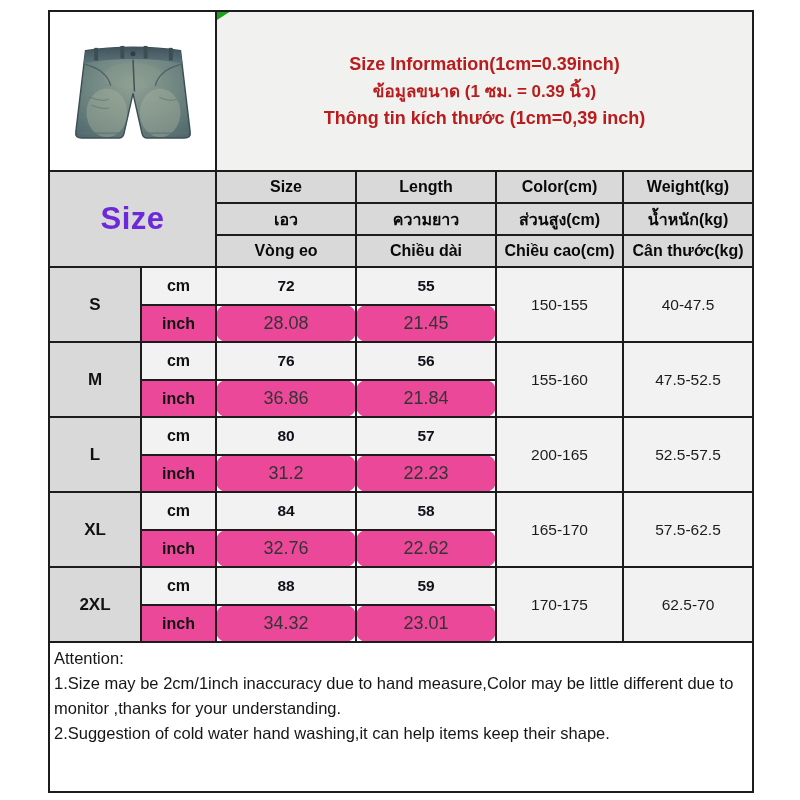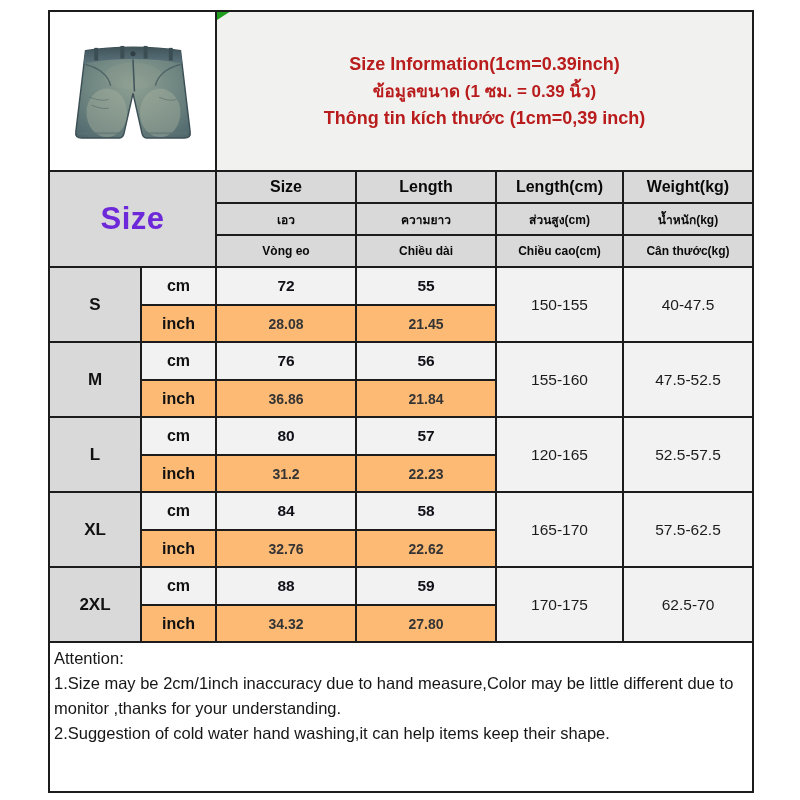--- a/index.html
+++ b/index.html
@@ -31,35 +31,35 @@
   .title-stack{line-height:27px;font-weight:bold;font-size:18px;color:#b91c1c;}
   .title-stack .t-th{font-size:17px;}
   .flag{
     position:absolute;left:0px;top:-1px;width:0;height:0;
     border-top:9px solid #1f9d1f;border-right:14px solid transparent;
   }
 
   
   tr.r-lang{height:32px;}
   th.hdr{background:#d9d9d9;font-size:16px;font-weight:bold;color:#090909;}
-  th.hdr-th,th.hdr-vi{font-size:12px;margin-left:24px;}
+  th.hdr-th,th.hdr-vi{font-size:16px;margin-left:24px;}
   td.cell-size-big{
     background:#d9d9d9;font-size:31px;font-weight:bold;color:#6d28d9;
     letter-spacing:0.5px;
   }
 
   
   tr.r-cm{height:38px;}
   tr.r-inch{height:37px;}
   td.cell-sizelbl{background:#d9d9d9;font-size:17px;font-weight:bold;}
   td.cell-unit{font-size:16px;font-weight:bold;}
   td.u-cm,td.v-cm{background:#f2f2f2;}
-  td.u-inch,td.v-inch{background:#fdba74;}
+  td.u-inch,td.v-inch{background:#ec4899;}
   td.v-cm{font-size:15.5px;font-weight:600;color:#101018;}
-  td.v-inch{font-size:14px;font-weight:700;color:#343434;}
+  td.v-inch{font-size:18px;font-weight:400;color:#343434;border-radius:11px;}
   td.cell-range{background:#f2f2f2;font-size:15.5px;font-weight:400;color:#1c1c1c;}
 
   
   tr.r-att{height:150px;}
   td.cell-attention{
     background:#ffffff;text-align:left;vertical-align:top;
     font-size:16.5px;line-height:25px;color:#161616;padding:3px 5px 2px 4px;
   }
   .att-line{white-space:pre-wrap;}
   .shorts-wrap{display:flex;align-items:center;justify-content:center;height:158px;}
@@ -119,21 +119,21 @@
           <div class="t-th">ข้อมูลขนาด (1 ซม. = 0.39 นิ้ว)</div>
           <div class="t-vi">Thông tin kích thước (1cm=0,39 inch)</div>
         </div>
       </td>
     </tr>
 
     <tr class="r-lang">
       <td class="cell-size-big" colspan="2" rowspan="3">Size</td>
       <th class="hdr">Size</th>
       <th class="hdr">Length</th>
-      <th class="hdr">Length(cm)</th>
+      <th class="hdr">Color(cm)</th>
       <th class="hdr">Weight(kg)</th>
     </tr>
     <tr class="r-lang">
       <th class="hdr hdr-th">เอว</th>
       <th class="hdr hdr-th">ความยาว</th>
       <th class="hdr hdr-th">ส่วนสูง(cm)</th>
       <th class="hdr hdr-th">น้ำหนัก(kg)</th>
     </tr>
     <tr class="r-lang">
       <th class="hdr hdr-vi">Vòng eo</th>
@@ -168,21 +168,21 @@
       <td class="cell-unit u-inch">inch</td>
       <td class="v-inch">36.86</td>
       <td class="v-inch">21.84</td>
     </tr>
 
     <tr class="r-cm">
       <td class="cell-sizelbl" rowspan="2">L</td>
       <td class="cell-unit u-cm">cm</td>
       <td class="v-cm">80</td>
       <td class="v-cm">57</td>
-      <td class="cell-range" rowspan="2">120-165</td>
+      <td class="cell-range" rowspan="2">200-165</td>
       <td class="cell-range" rowspan="2">52.5-57.5</td>
     </tr>
     <tr class="r-inch">
       <td class="cell-unit u-inch">inch</td>
       <td class="v-inch">31.2</td>
       <td class="v-inch">22.23</td>
     </tr>
 
     <tr class="r-cm">
       <td class="cell-sizelbl" rowspan="2">XL</td>
@@ -202,21 +202,21 @@
       <td class="cell-sizelbl" rowspan="2">2XL</td>
       <td class="cell-unit u-cm">cm</td>
       <td class="v-cm">88</td>
       <td class="v-cm">59</td>
       <td class="cell-range" rowspan="2">170-175</td>
       <td class="cell-range" rowspan="2">62.5-70</td>
     </tr>
     <tr class="r-inch">
       <td class="cell-unit u-inch">inch</td>
       <td class="v-inch">34.32</td>
-      <td class="v-inch">27.80</td>
+      <td class="v-inch">23.01</td>
     </tr>
 
     <tr class="r-att">
       <td class="cell-attention" colspan="6">
         <div class="att-line">Attention:</div>
         <div class="att-line">1.Size may be 2cm/1inch inaccuracy due to hand measure,Color may be little different due to monitor ,thanks for your understanding.</div>
         <div class="att-line">2.Suggestion of cold water hand washing,it can help items keep their shape.</div>
       </td>
     </tr>
   </tbody>

